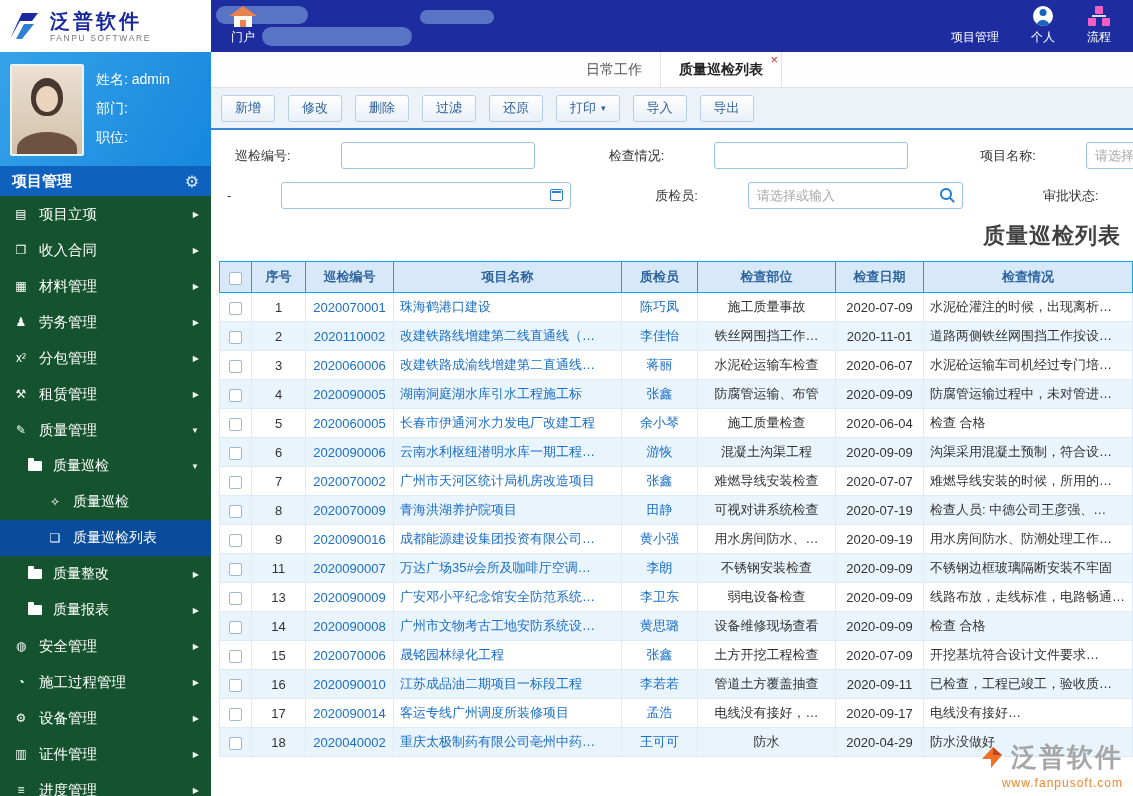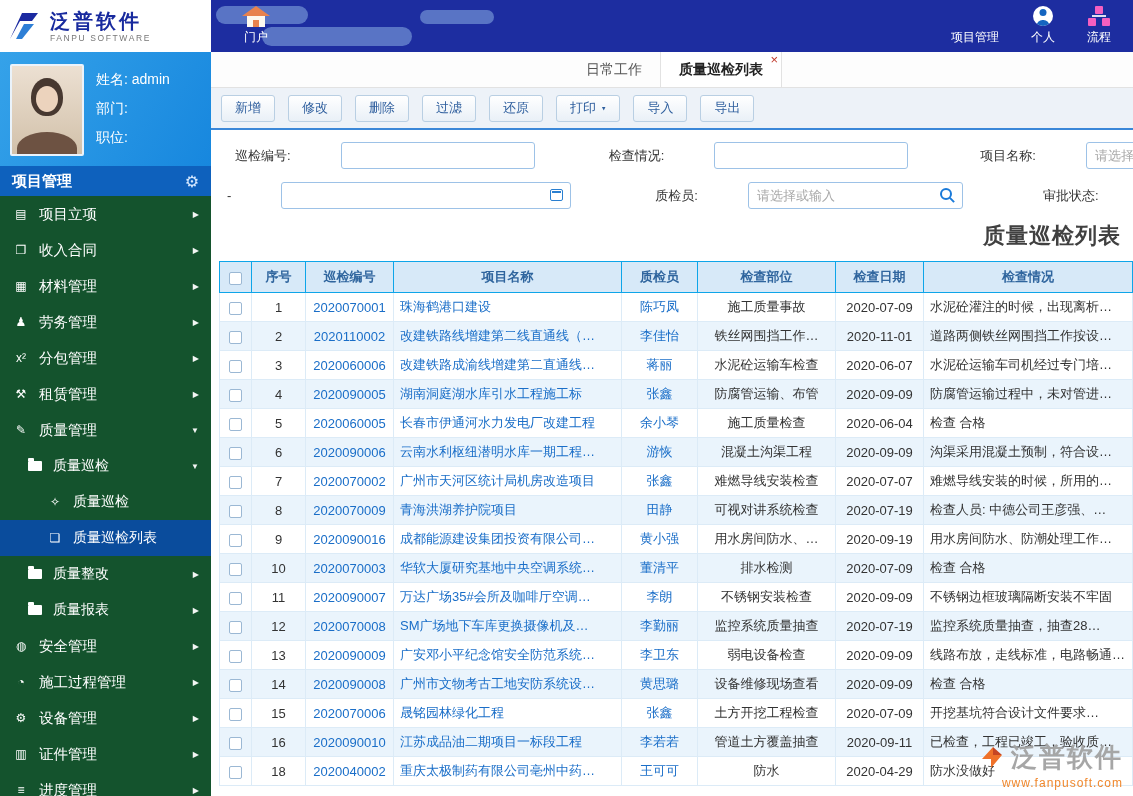--- a/index.html
+++ b/index.html
@@ -9,21 +9,21 @@
   }
   
   .topbar{height:52px;background:#1d2da0;display:flex;align-items:stretch;position:relative;}
   .logo-area{width:211px;background:#fff;display:flex;align-items:center;gap:8px;padding-left:8px;box-sizing:border-box;flex-shrink:0;z-index:2;}
   .logo-text .cn{font-size:20px;font-weight:bold;color:#182a9e;letter-spacing:3px;line-height:1.15;}
   .logo-text .en{font-size:8.5px;color:#777;letter-spacing:1.6px;}
   .clouds i{position:absolute;background:rgba(165,205,242,.45);border-radius:20px;}
   .clouds .c1{left:216px;top:6px;width:92px;height:18px;}
   .clouds .c2{left:262px;top:27px;width:150px;height:19px;}
   .clouds .c3{left:420px;top:10px;width:74px;height:14px;}
-  .portal{margin-left:32px;align-self:center;text-align:center;color:#fff;font-size:12px;cursor:pointer;position:relative;z-index:3;}
+  .portal{margin-left:19px;align-self:center;text-align:center;color:#fff;font-size:12px;cursor:pointer;position:relative;z-index:3;}
   .icon-house{width:26px;height:21px;position:relative;margin:0 auto 2px;}
   .icon-house::before{content:'';position:absolute;top:0;left:50%;transform:translateX(-50%);border-left:14px solid transparent;border-right:14px solid transparent;border-bottom:10px solid #e8824e;}
   .icon-house::after{content:'';position:absolute;top:10px;left:4px;right:4px;bottom:0;background:#fdf8ef;}
   .icon-house .door{position:absolute;bottom:0;left:50%;transform:translateX(-50%);width:6px;height:7px;background:#e8824e;z-index:1;}
   .top-right{margin-left:auto;display:flex;gap:32px;align-items:center;padding-right:22px;z-index:3;}
   .tr-item{display:flex;flex-direction:column;align-items:center;gap:3px;color:#fff;font-size:12px;cursor:pointer;}
   .tr-icon{height:20px;display:flex;align-items:center;justify-content:center;}
   .grid-icon{width:18px;height:18px;display:grid;grid-template-columns:1fr 1fr;grid-template-rows:1fr 1fr;gap:2px;}
   .grid-icon i{background:#fff;border-radius:2px;}
   .person-icon{width:20px;height:20px;border-radius:50%;background:#fff;position:relative;overflow:hidden;}
@@ -57,21 +57,21 @@
   .mi-icon.folder-icon::before{content:'';position:absolute;top:-3px;left:0;width:6px;height:3px;background:#fff;border-radius:1px 1px 0 0;}
   .mi-label{white-space:nowrap;}
   .mi-arrow{margin-left:auto;font-size:8px;opacity:.95;}
   
   .content{flex:1;min-width:0;display:flex;flex-direction:column;background:#fff;position:relative;}
   .tabbar{height:35px;border-bottom:1px solid #e2e2e2;display:flex;align-items:stretch;padding-left:6px;background:#fdfdfd;flex-shrink:0;justify-content:center;}
   .tab{display:flex;align-items:center;padding:0 18px;font-size:14px;color:#555;position:relative;cursor:pointer;}
   .tab.active{background:#fff;border-left:1px solid #e2e2e2;border-right:1px solid #e2e2e2;color:#222;font-weight:bold;}
   .tab-close{position:absolute;top:1px;right:3px;font-size:13px;color:#c0392b;line-height:1;font-weight:normal;cursor:pointer;}
   .toolbar{height:40px;background:#edf2f8;border-bottom:2px solid #3a87d8;display:flex;align-items:center;gap:13px;padding:0 10px;flex-shrink:0;}
-  .tb-btn{height:27px;padding:0 13px;background:linear-gradient(#ffffff,#e9f0f7);border:1px solid #b9cfe3;border-radius:3px;color:#2f5f9e;font-size:13px;display:inline-flex;align-items:center;gap:5px;cursor:pointer;font-family:Liberation Mono, monospace;}
+  .tb-btn{height:27px;padding:0 13px;background:linear-gradient(#ffffff,#e9f0f7);border:1px solid #b9cfe3;border-radius:3px;color:#2f5f9e;font-size:13px;display:inline-flex;align-items:center;gap:5px;cursor:pointer;font-family:Liberation Sans, sans-serif;}
   .caret{font-size:9px;}
   .filters{padding:12px 8px 10px 10px;display:flex;flex-direction:column;gap:13px;flex-shrink:0;}
   .f-row{display:flex;align-items:center;gap:44px;}
   .f-label{font-size:13px;color:#333;white-space:nowrap;}
   .f-dash{margin-left:6px;font-size:13px;color:#333;}
   .f-input{height:27px;border:1px solid #9dc2e7;border-radius:3px;padding:0 8px;font-size:13px;box-sizing:border-box;outline:none;color:#ef4444;font-family:inherit;background:#fff;}
   .f-input::placeholder{color:#a8a8a8;}
   .w1{margin-left:14px;}
   .in1{width:215px;margin-left:6px;}
   .w2{margin-left:30px;}
@@ -441,50 +441,30 @@
               <td class="c">9</td>
               <td class="c"><a class="cell-link">2020090016</a></td>
               <td class="l"><a class="cell-link">成都能源建设集团投资有限公司…</a></td>
               <td class="c"><a class="cell-link">黄小强</a></td>
               <td class="c">用水房间防水、…</td>
               <td class="c">2020-09-19</td>
               <td class="l">用水房间防水、防潮处理工作…</td>
             </tr>
             <tr>
               <td class="c"><input type="checkbox" style=""></td>
-              <td class="c">10</td>
-              <td class="c"><a class="cell-link">2020070003</a></td>
-              <td class="l"><a class="cell-link">华软大厦研究基地中央空调系统…</a></td>
-              <td class="c"><a class="cell-link">董清平</a></td>
-              <td class="c">排水检测</td>
-              <td class="c">2020-07-09</td>
-              <td class="l">检查 合格</td>
-            </tr>
-            <tr>
-              <td class="c"><input type="checkbox" style=""></td>
               <td class="c">11</td>
               <td class="c"><a class="cell-link">2020090007</a></td>
               <td class="l"><a class="cell-link">万达广场35#会所及咖啡厅空调…</a></td>
               <td class="c"><a class="cell-link">李朗</a></td>
               <td class="c">不锈钢安装检查</td>
               <td class="c">2020-09-09</td>
               <td class="l">不锈钢边框玻璃隔断安装不牢固</td>
             </tr>
             <tr>
               <td class="c"><input type="checkbox" style=""></td>
-              <td class="c">12</td>
-              <td class="c"><a class="cell-link">2020070008</a></td>
-              <td class="l"><a class="cell-link">SM广场地下车库更换摄像机及…</a></td>
-              <td class="c"><a class="cell-link">李勤丽</a></td>
-              <td class="c">监控系统质量抽查</td>
-              <td class="c">2020-07-19</td>
-              <td class="l">监控系统质量抽查，抽查28…</td>
-            </tr>
-            <tr>
-              <td class="c"><input type="checkbox" style=""></td>
               <td class="c">13</td>
               <td class="c"><a class="cell-link">2020090009</a></td>
               <td class="l"><a class="cell-link">广安邓小平纪念馆安全防范系统…</a></td>
               <td class="c"><a class="cell-link">李卫东</a></td>
               <td class="c">弱电设备检查</td>
               <td class="c">2020-09-09</td>
               <td class="l">线路布放，走线标准，电路畅通…</td>
             </tr>
             <tr>
               <td class="c"><input type="checkbox" style=""></td>
@@ -508,20 +488,30 @@
             </tr>
             <tr>
               <td class="c"><input type="checkbox" style=""></td>
               <td class="c">16</td>
               <td class="c"><a class="cell-link">2020090010</a></td>
               <td class="l"><a class="cell-link">江苏成品油二期项目一标段工程</a></td>
               <td class="c"><a class="cell-link">李若若</a></td>
               <td class="c">管道土方覆盖抽查</td>
               <td class="c">2020-09-11</td>
               <td class="l">已检查，工程已竣工，验收质…</td>
+            </tr>
+            <tr>
+              <td class="c"><input type="checkbox" style=""></td>
+              <td class="c">17</td>
+              <td class="c"><a class="cell-link">2020090014</a></td>
+              <td class="l"><a class="cell-link">客运专线广州调度所装修项目</a></td>
+              <td class="c"><a class="cell-link">孟浩</a></td>
+              <td class="c">电线没有接好，…</td>
+              <td class="c">2020-09-17</td>
+              <td class="l">电线没有接好…</td>
             </tr>
             <tr>
               <td class="c"><input type="checkbox" style=""></td>
               <td class="c">18</td>
               <td class="c"><a class="cell-link">2020040002</a></td>
               <td class="l"><a class="cell-link">重庆太极制药有限公司亳州中药…</a></td>
               <td class="c"><a class="cell-link">王可可</a></td>
               <td class="c">防水</td>
               <td class="c">2020-04-29</td>
               <td class="l">防水没做好</td>

